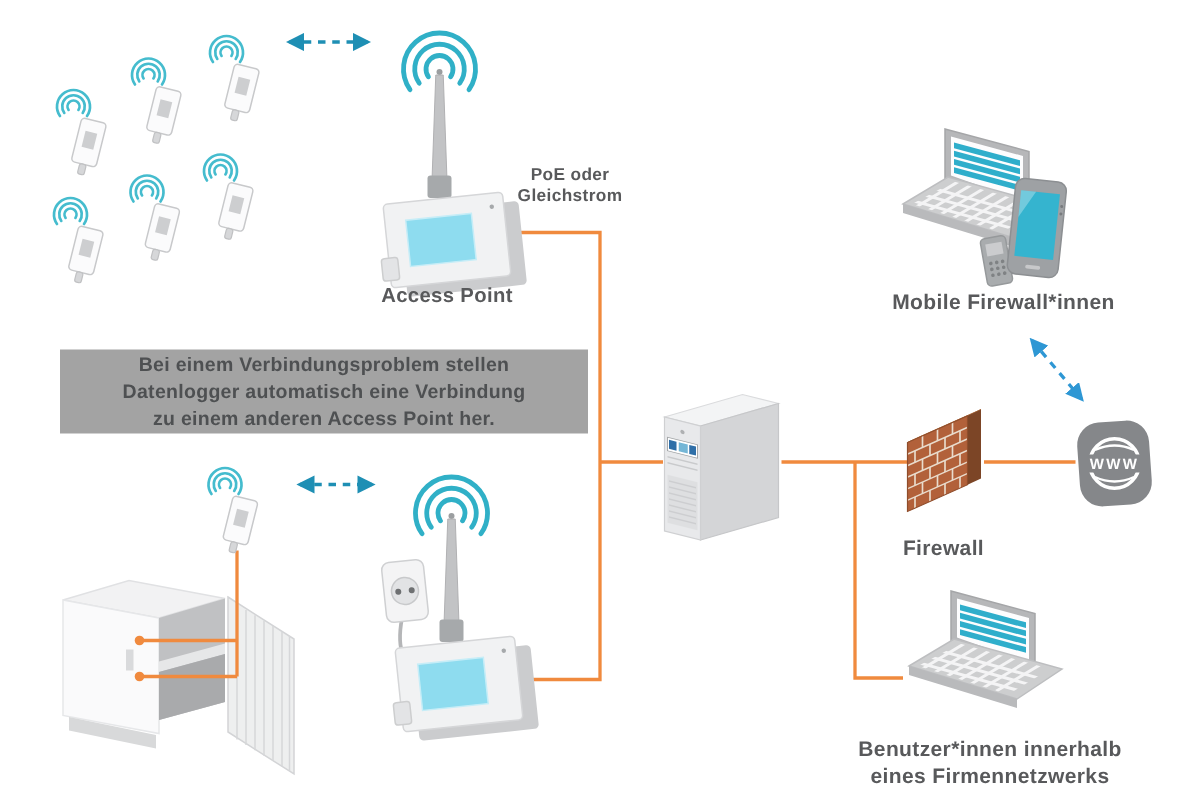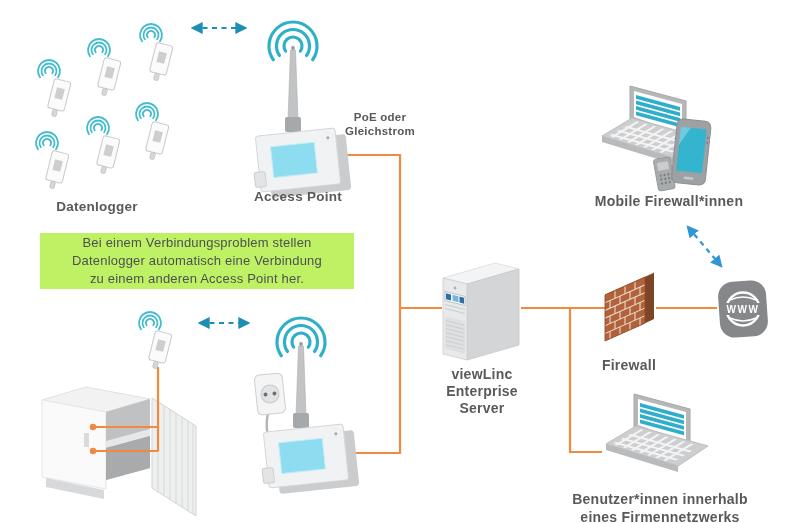--- a/index.html
+++ b/index.html
@@ -2,22 +2,22 @@
 <html><head>
 <meta charset="utf-8">
 <style>
   html,body{margin:0;padding:0;background:#ffffff;}
   .canvas{position:relative;width:800px;height:523px;background:#ffffff;overflow:hidden;
           font-family:"Liberation Sans",sans-serif;}
   .canvas svg{position:absolute;left:0;top:0;}
   .lbl{position:absolute;color:#58595B;font-size:13.5px;font-weight:600;letter-spacing:.25px;
        text-align:center;white-space:pre-line;line-height:1.22;}
   .lbl.small{font-size:11.5px;line-height:1.18;}
-  .info-box{position:absolute;left:40px;top:233px;width:314px;height:56px;background:#bef264;
-            color:#4E5052;font-size:13px;font-weight:400;letter-spacing:.2px;
+  .info-box{position:absolute;left:40px;top:233px;width:352px;height:56px;background:#a3a3a3;
+            color:#4E5052;font-size:13px;font-weight:700;letter-spacing:.2px;
             display:flex;align-items:center;justify-content:center;text-align:center;
             white-space:pre-line;line-height:1.4;}
 </style>
 </head>
 <body>
 
 <div class="canvas">
 
 <svg width="800" height="523" viewBox="0 0 800 523">
   <defs>
@@ -262,28 +262,24 @@
 
   <use href="#sym-laptop" x="600" y="392" width="112" height="88"></use>
 
   <g fill="none" stroke-width="2.2" stroke-dasharray="5 4.5">
     <line x1="193" y1="28" x2="245" y2="28" stroke="#1E8FB4" marker-start="url(#ah-teal)" marker-end="url(#ah-teal)"></line>
     <line x1="200" y1="323" x2="248" y2="323" stroke="#1E8FB4" marker-start="url(#ah-teal)" marker-end="url(#ah-teal)"></line>
     <line x1="688" y1="227" x2="721" y2="266" stroke="#2E97D4" marker-start="url(#ah-blue)" marker-end="url(#ah-blue)"></line>
   </g>
 </svg>
 
-<div class="lbl" style="left:17px;top:199px;width:160px;">Datenlogger</div>
 <div class="lbl" style="left:218px;top:189px;width:160px;">Access Point</div>
 <div class="lbl small" style="left:330px;top:111px;width:100px;">PoE oder
 Gleichstrom</div>
 <div class="info-box">Bei einem Verbindungsproblem stellen
 Datenlogger automatisch eine Verbindung
 zu einem anderen Access Point her.</div>
-<div class="lbl" style="left:412px;top:366px;width:140px;font-size:14px;">viewLinc
-Enterprise
-Server</div>
 <div class="lbl" style="left:559px;top:357px;width:140px;font-size:14px;">Firewall</div>
 <div class="lbl" style="left:559px;top:193px;width:220px;font-size:14px;">Mobile Firewall*innen</div>
 <div class="lbl" style="left:550px;top:491px;width:220px;font-size:14px;line-height:1.25;">Benutzer*innen innerhalb
 eines Firmennetzwerks</div>
 
 </div>
 
 </body></html>

